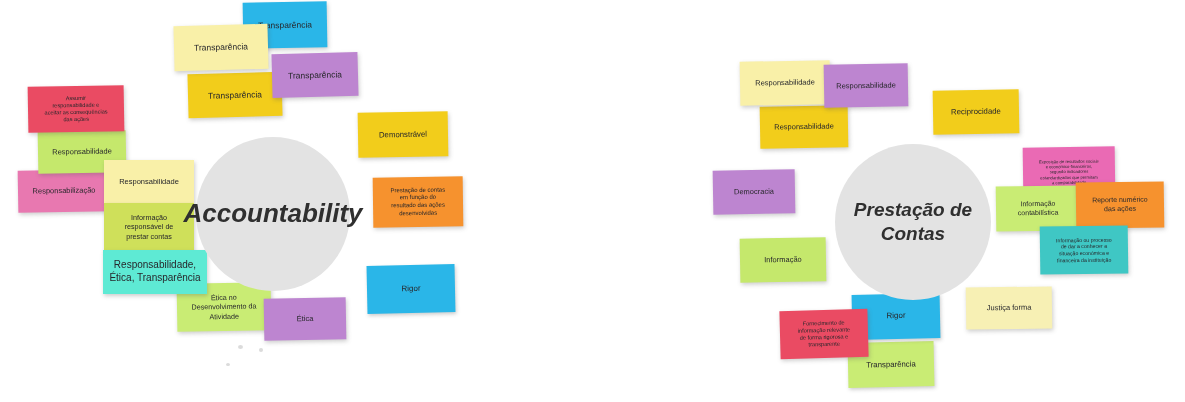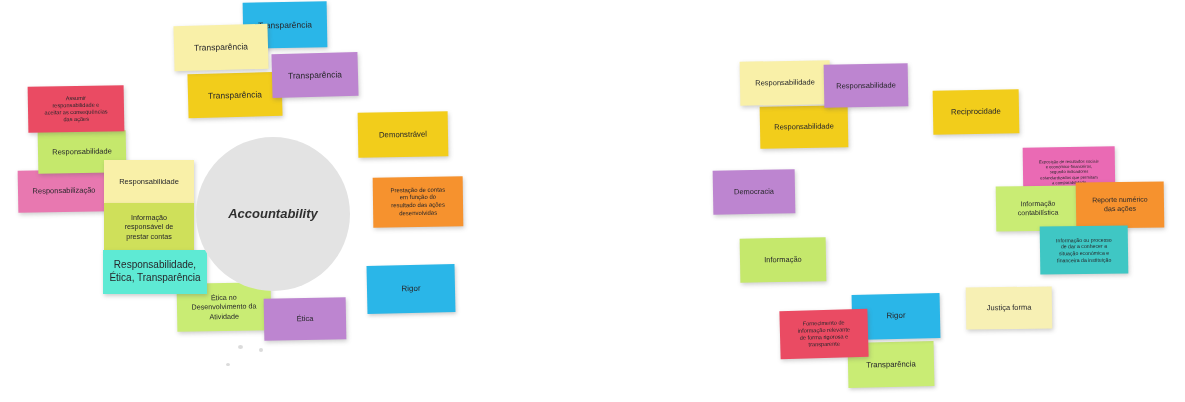--- a/index.html
+++ b/index.html
@@ -118,21 +118,21 @@
       </div>
       <div class="note" style="left: 373px; top: 177px; width: 90px; height: 50px; background: rgb(246, 146, 46); z-index: 3; transform: rotate(-0.8deg); font-size: 6px;">
         <span>Prestação de contas
 em função do
 resultado das ações
 desenvolvidas</span>
       </div>
       <div class="note" style="left: 367px; top: 265px; width: 88px; height: 48px; background: rgb(42, 182, 232); z-index: 3; transform: rotate(-1.2deg); font-size: 8px;">
         <span>Rigor</span>
       </div>
-      <div class="hub" style="left: 196px; top: 137px; width: 154px; height: 154px; font-size: 13px; background: rgb(227, 227, 227); color: rgb(47, 47, 47);">
+      <div class="hub" style="left: 196px; top: 137px; width: 154px; height: 154px; font-size: 26px; background: rgb(227, 227, 227); color: rgb(47, 47, 47);">
         <span style="white-space: pre-line;">Accountability</span>
       </div>
     </div>
     <div class="cluster" style="left: 0px; width: 1185px;">
       <div class="note" style="left: 740px; top: 61px; width: 90px; height: 44px; background: rgb(249, 240, 168); z-index: 3; transform: rotate(-1deg); font-size: 7.5px;">
         <span>Responsabilidade</span>
       </div>
       <div class="note" style="left: 824px; top: 64px; width: 84px; height: 43px; background: rgb(189, 133, 208); z-index: 4; transform: rotate(-1deg); font-size: 7.5px;">
         <span>Responsabilidade</span>
       </div>
@@ -177,17 +177,21 @@
 informação relevante
 de forma rigorosa e
 transparente</span>
       </div>
       <div class="note" style="left: 852px; top: 294px; width: 88px; height: 45px; background: rgb(42, 182, 232); z-index: 3; transform: rotate(-1.2deg); font-size: 8px;">
         <span>Rigor</span>
       </div>
       <div class="note" style="left: 848px; top: 342px; width: 86px; height: 45px; background: rgb(201, 236, 116); z-index: 2; transform: rotate(-1.2deg); font-size: 7.8px;">
         <span>Transparência</span>
       </div>
+      <div class="hub" style="left: 835px; top: 144px; width: 156px; height: 156px; font-size: 19px; background: rgb(227, 227, 227); color: rgb(47, 47, 47);">
+        <span style="white-space: pre-line;">Prestação de
+Contas</span>
+      </div>
     </div>
     <div class="smudge" style="left: 238px; top: 345px; width: 5px; height: 4px;"></div>
     <div class="smudge" style="left: 259px; top: 348px; width: 4px; height: 4px;"></div>
     <div class="smudge" style="left: 226px; top: 363px; width: 4px; height: 3px;"></div>
   </div>
 
 </body></html>

